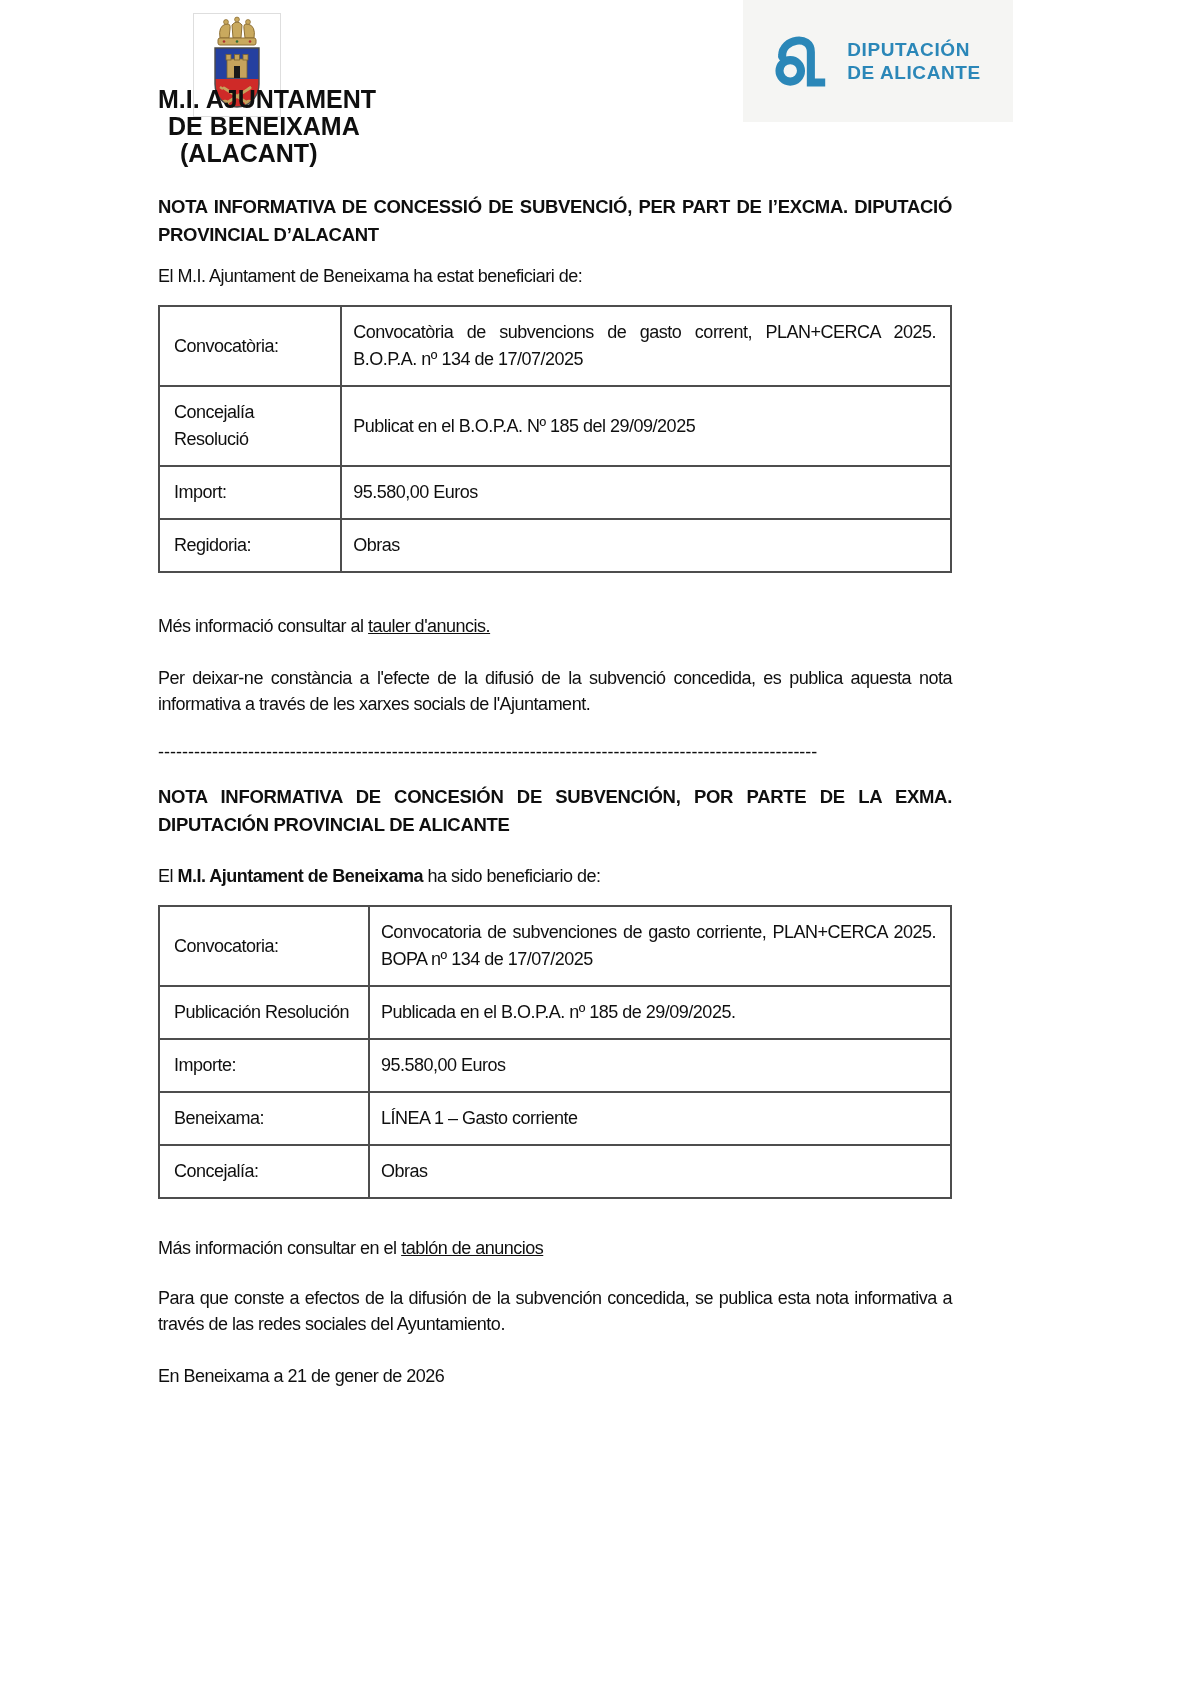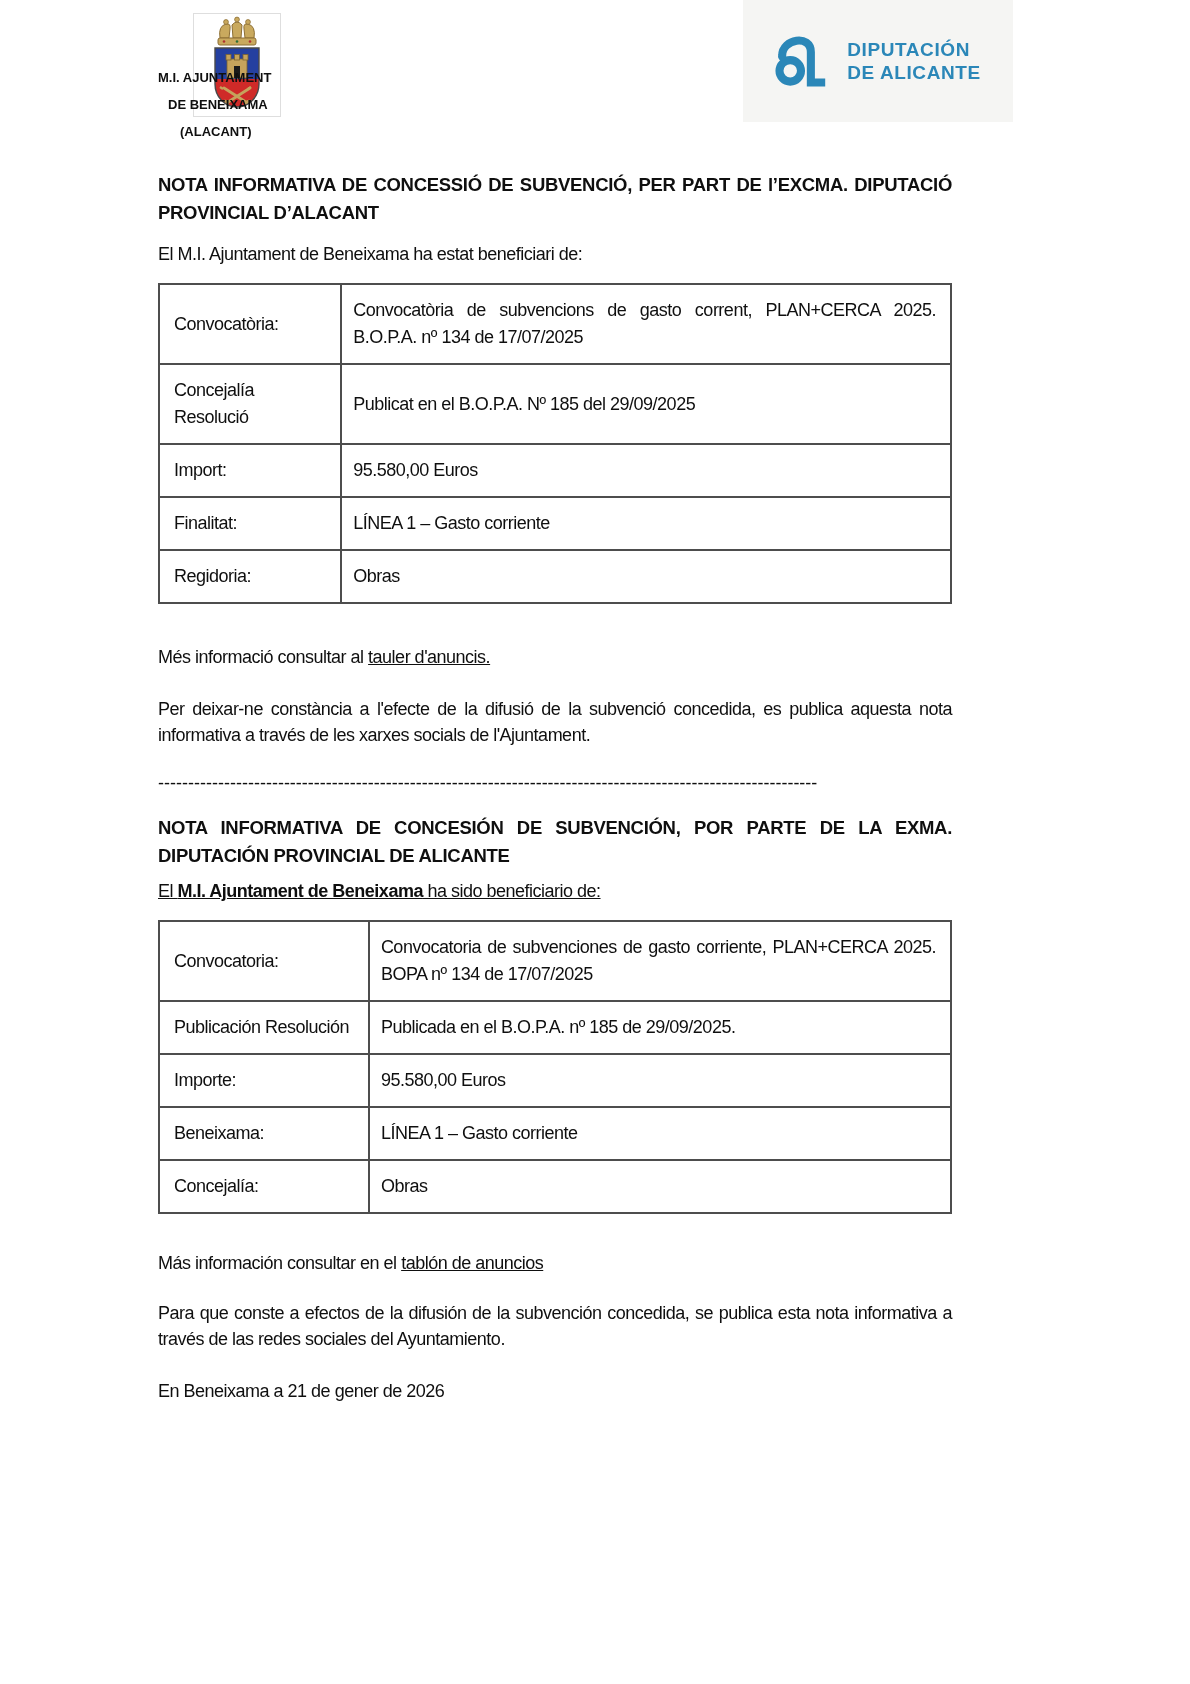--- a/index.html
+++ b/index.html
@@ -16,21 +16,21 @@
   .coat{position:absolute;left:193px;top:13px;width:88px;height:104px;}
   .dipu-panel{
     position:absolute;left:743px;top:0;width:270px;height:122px;
     background:#f5f5f3;
     display:flex;align-items:center;justify-content:center;gap:20px;
   }
   .dipu-mono{width:52px;height:60px;flex:0 0 auto;}
   .dipu-word{color:#2b87b8;font-weight:bold;font-size:19px;line-height:23px;letter-spacing:.6px;}
   
   .content{position:absolute;left:158px;top:0;width:794px;}
-  .orgname{margin-top:64px;font-weight:bold;font-size:13px;line-height:27px;}
+  .orgname{margin-top:86px;font-weight:bold;font-size:25px;line-height:27px;}
   .orgname .l2{padding-left:10px;}
   .orgname .l3{padding-left:22px;}
   .doc-title{
     margin-top:26px;font-weight:bold;font-size:18.5px;line-height:28px;
     letter-spacing:-0.3px;text-align:justify;
   }
   .intro{margin-top:14px;font-size:18px;line-height:26px;letter-spacing:-0.5px;}
   .intro b{letter-spacing:-0.5px;}
   table.grant{
     margin-top:16px;width:100%;
@@ -46,21 +46,21 @@
   table.grant.es td.lbl{width:26.5%;}
   table.grant td.val{text-align:justify;padding-left:11px;}
   .moreinfo{margin-top:40px;font-size:18px;line-height:26px;letter-spacing:-0.5px;}
   .moreinfo .link{text-decoration:underline;color:inherit;cursor:pointer;}
   .closing{margin-top:26px;font-size:18px;line-height:26px;letter-spacing:-0.5px;text-align:justify;}
   .divider{
     margin-top:22px;font-size:18px;line-height:26px;letter-spacing:0;
     white-space:nowrap;overflow:hidden;
   }
   .mt-t2{margin-top:18px;}
-  .mt-i2{margin-top:8px;text-decoration:underline;}
+  .mt-i2{margin-top:24px;}
   .mt-tb2{margin-top:14px;}
   .mt-mi2{margin-top:36px;}
   .mt-p2{margin-top:24px;}
   .dateline{margin-top:26px;font-size:18px;line-height:26px;letter-spacing:-0.5px;}
 </style>
 </head>
 <body>
 
 <div class="page">
 
@@ -142,24 +142,20 @@
         </tr>
         <tr>
           <td class="lbl">Concejalía Resolució</td>
           <td class="val">Publicat en el B.O.P.A. Nº 185 del 29/09/2025</td>
         </tr>
         <tr>
           <td class="lbl">Import:</td>
           <td class="val">95.580,00 Euros</td>
         </tr>
         <tr>
-          <td class="lbl">Finalitat:</td>
-          <td class="val">LÍNEA 1 – Gasto corriente</td>
-        </tr>
-        <tr>
           <td class="lbl">Regidoria:</td>
           <td class="val">Obras</td>
         </tr>
       </tbody>
     </table>
 
     <div class="moreinfo"><span>Més informació consultar al </span><span class="link">tauler d'anuncis.</span></div>
 
     <div class="closing">Per deixar-ne constància a l'efecte de la difusió de la subvenció concedida, es publica aquesta nota informativa a través de les xarxes socials de l'Ajuntament.</div>
 

